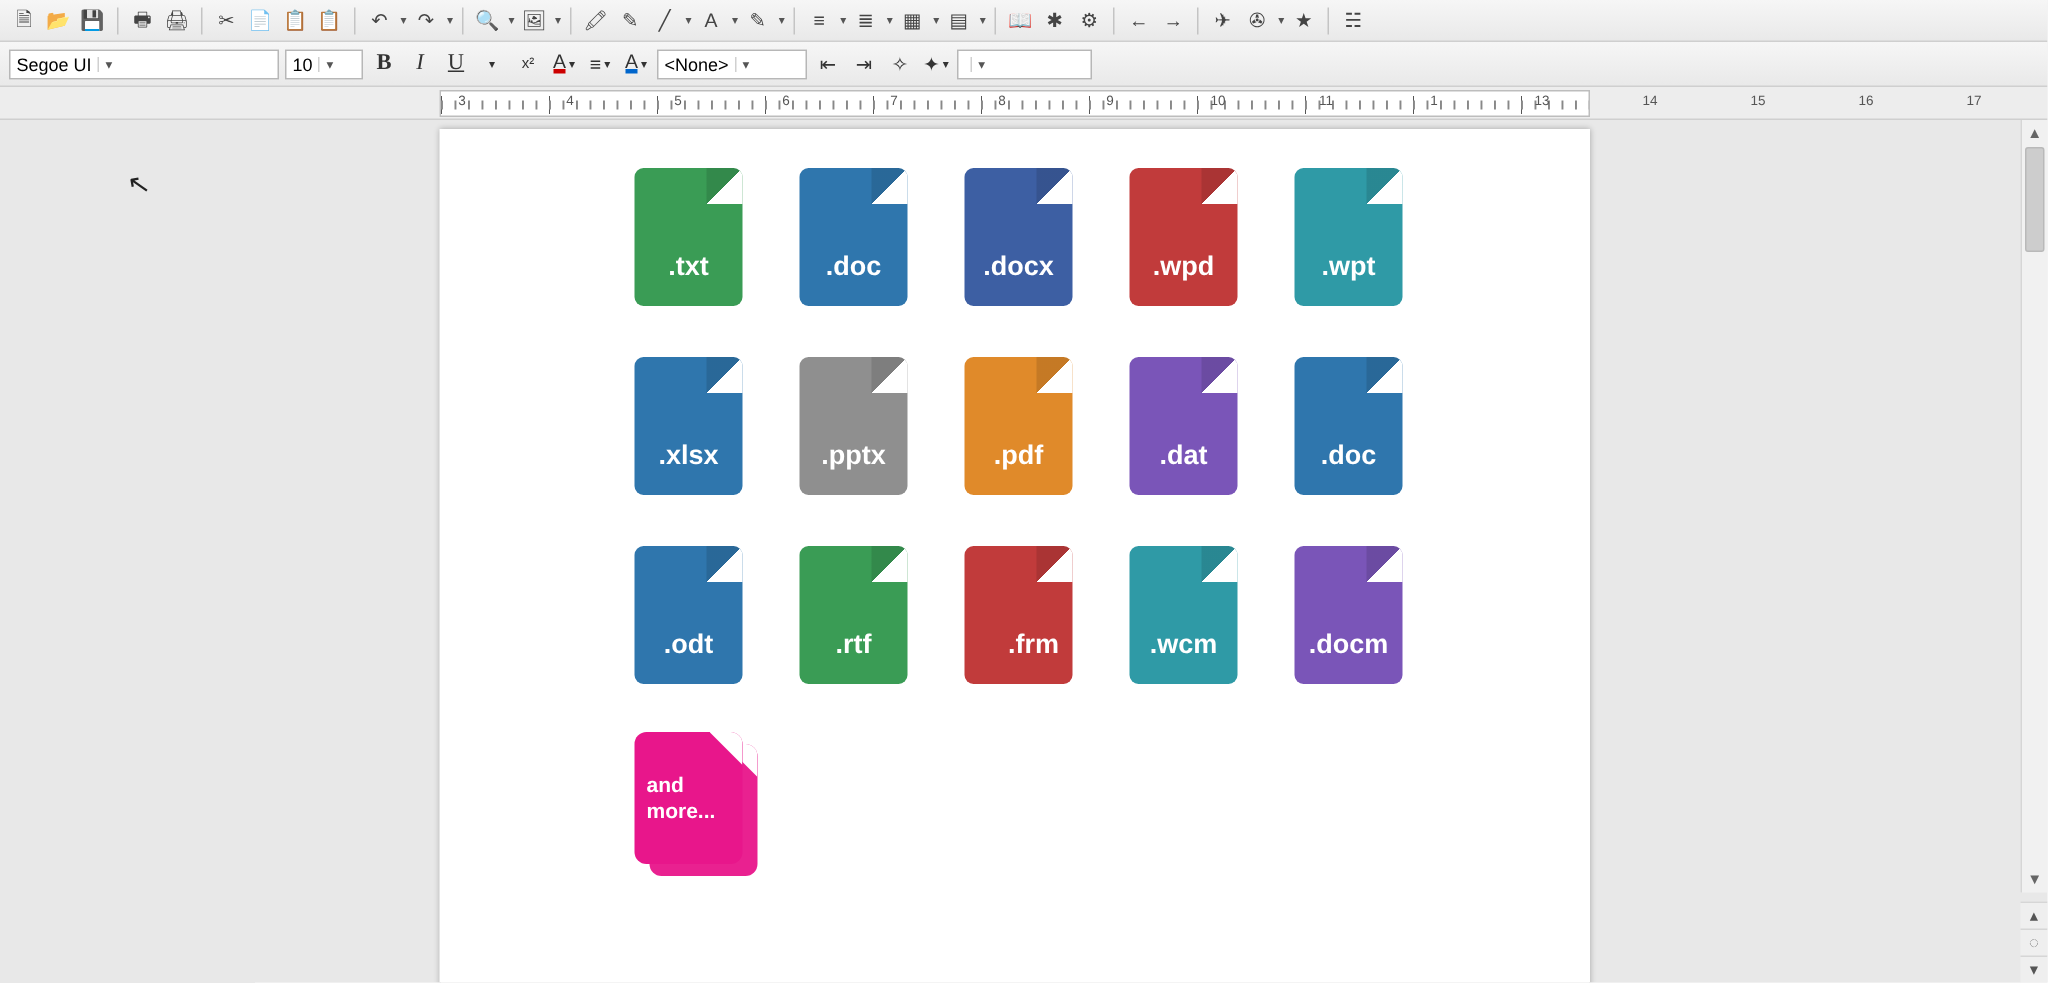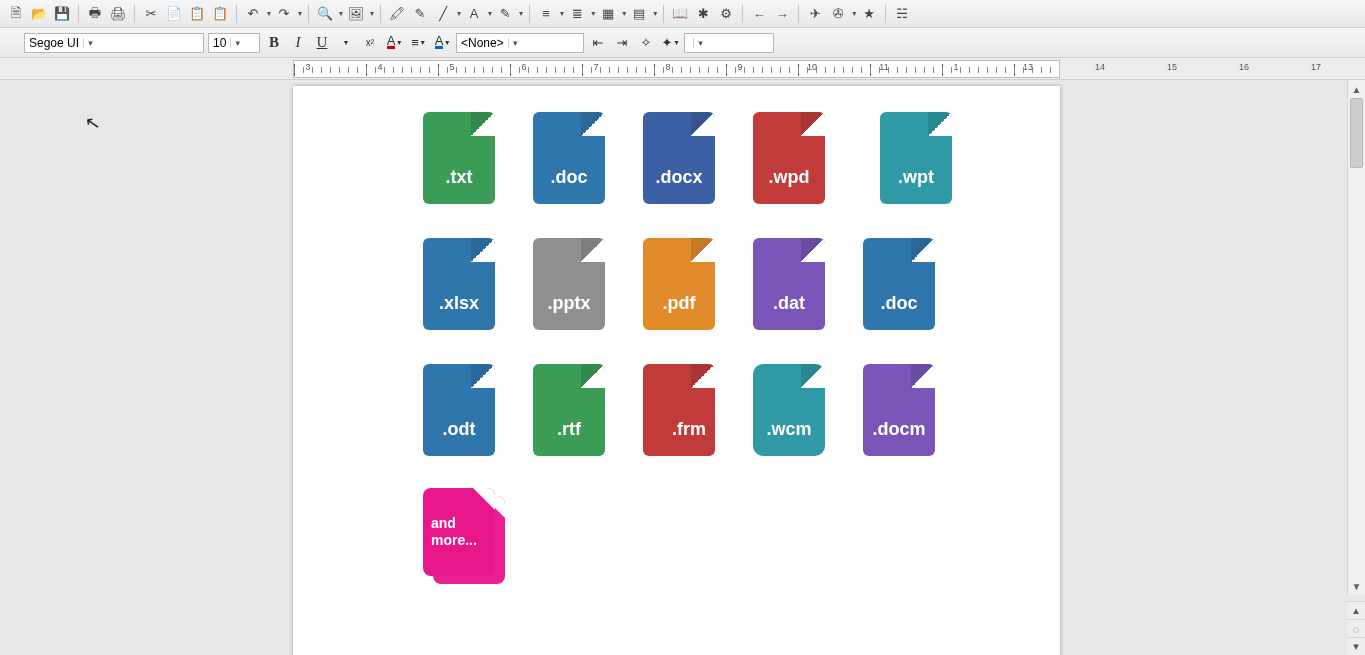--- a/index.html
+++ b/index.html
@@ -29,21 +29,21 @@
     border-radius: 2px;
     font-size: 13px;
     color: #444;
     cursor: pointer;
   }
   .toolbar .sep { width:1px; height:18px; background:#c4c4c4; margin:0 3px; }
   .toolbar .drop { font-size:8px; color:#555; padding-left:1px; }
 
   .format-bar {
     display:flex; align-items:center; gap:4px;
-    padding:3px 24px;
+    padding:3px 6px;
     background:linear-gradient(#f6f6f6,#e9e9e9);
     border-bottom:1px solid #cfcfcf;
     height:30px;
   }
   .combo {
     display:flex; align-items:center;
     background:#fff; border:1px solid #b7b7b7; height:20px;
     font-size:12px; padding:0 2px 0 4px;
   }
   .combo .arrow {
@@ -247,21 +247,21 @@
       <span class="drop" style="font-size:8px;margin-left:2px">▾</span>
     </div>
   <div class="fmt-btn">
       <span>≡</span>
       <span class="drop" style="font-size:8px;margin-left:2px">▾</span>
     </div>
   <div class="fmt-btn">
       <span style="border-bottom:3px solid #06c;line-height:10px">A</span>
       <span class="drop" style="font-size:8px;margin-left:2px">▾</span>
     </div>
-  <div class="combo" style="width:128px">
+  <div class="combo" style="width:100px">
     <span>&lt;None&gt;</span>
     <span class="arrow">▾</span>
   </div>
   <div class="fmt-btn">⇤</div>
   <div class="fmt-btn">⇥</div>
   <div class="fmt-btn">✧</div>
   <div class="fmt-btn">✦<span class="drop" style="font-size:8px;margin-left:2px">▾</span></div>
   <div class="combo" style="width:90px">
     <span></span>
     <span class="arrow">▾</span>
@@ -312,21 +312,21 @@
             <span>.docx</span>
           </div>
         </div>
         <div>
           <div class="file-ico" style="background: rgb(193, 59, 59);">
             <div class="fold"></div>
             <span>.wpd</span>
           </div>
         </div>
         <div>
-          <div class="file-ico" style="background: rgb(47, 154, 166); margin-left: 17px;">
+          <div class="file-ico" style="background: rgb(47, 154, 166);">
             <div class="fold"></div>
             <span>.wpt</span>
           </div>
         </div>
         <div>
           <div class="file-ico" style="background: rgb(47, 118, 173);">
             <div class="fold"></div>
             <span>.xlsx</span>
           </div>
         </div>
@@ -366,21 +366,21 @@
             <span>.rtf</span>
           </div>
         </div>
         <div>
           <div class="file-ico" style="background: rgb(193, 59, 59); padding-left: 20px;">
             <div class="fold"></div>
             <span>.frm</span>
           </div>
         </div>
         <div>
-          <div class="file-ico" style="background: rgb(47, 154, 166); border-radius: 10px;">
+          <div class="file-ico" style="background: rgb(47, 154, 166);">
             <div class="fold"></div>
             <span>.wcm</span>
           </div>
         </div>
         <div>
           <div class="file-ico" style="background: rgb(122, 85, 184);">
             <div class="fold"></div>
             <span>.docm</span>
           </div>
         </div>

